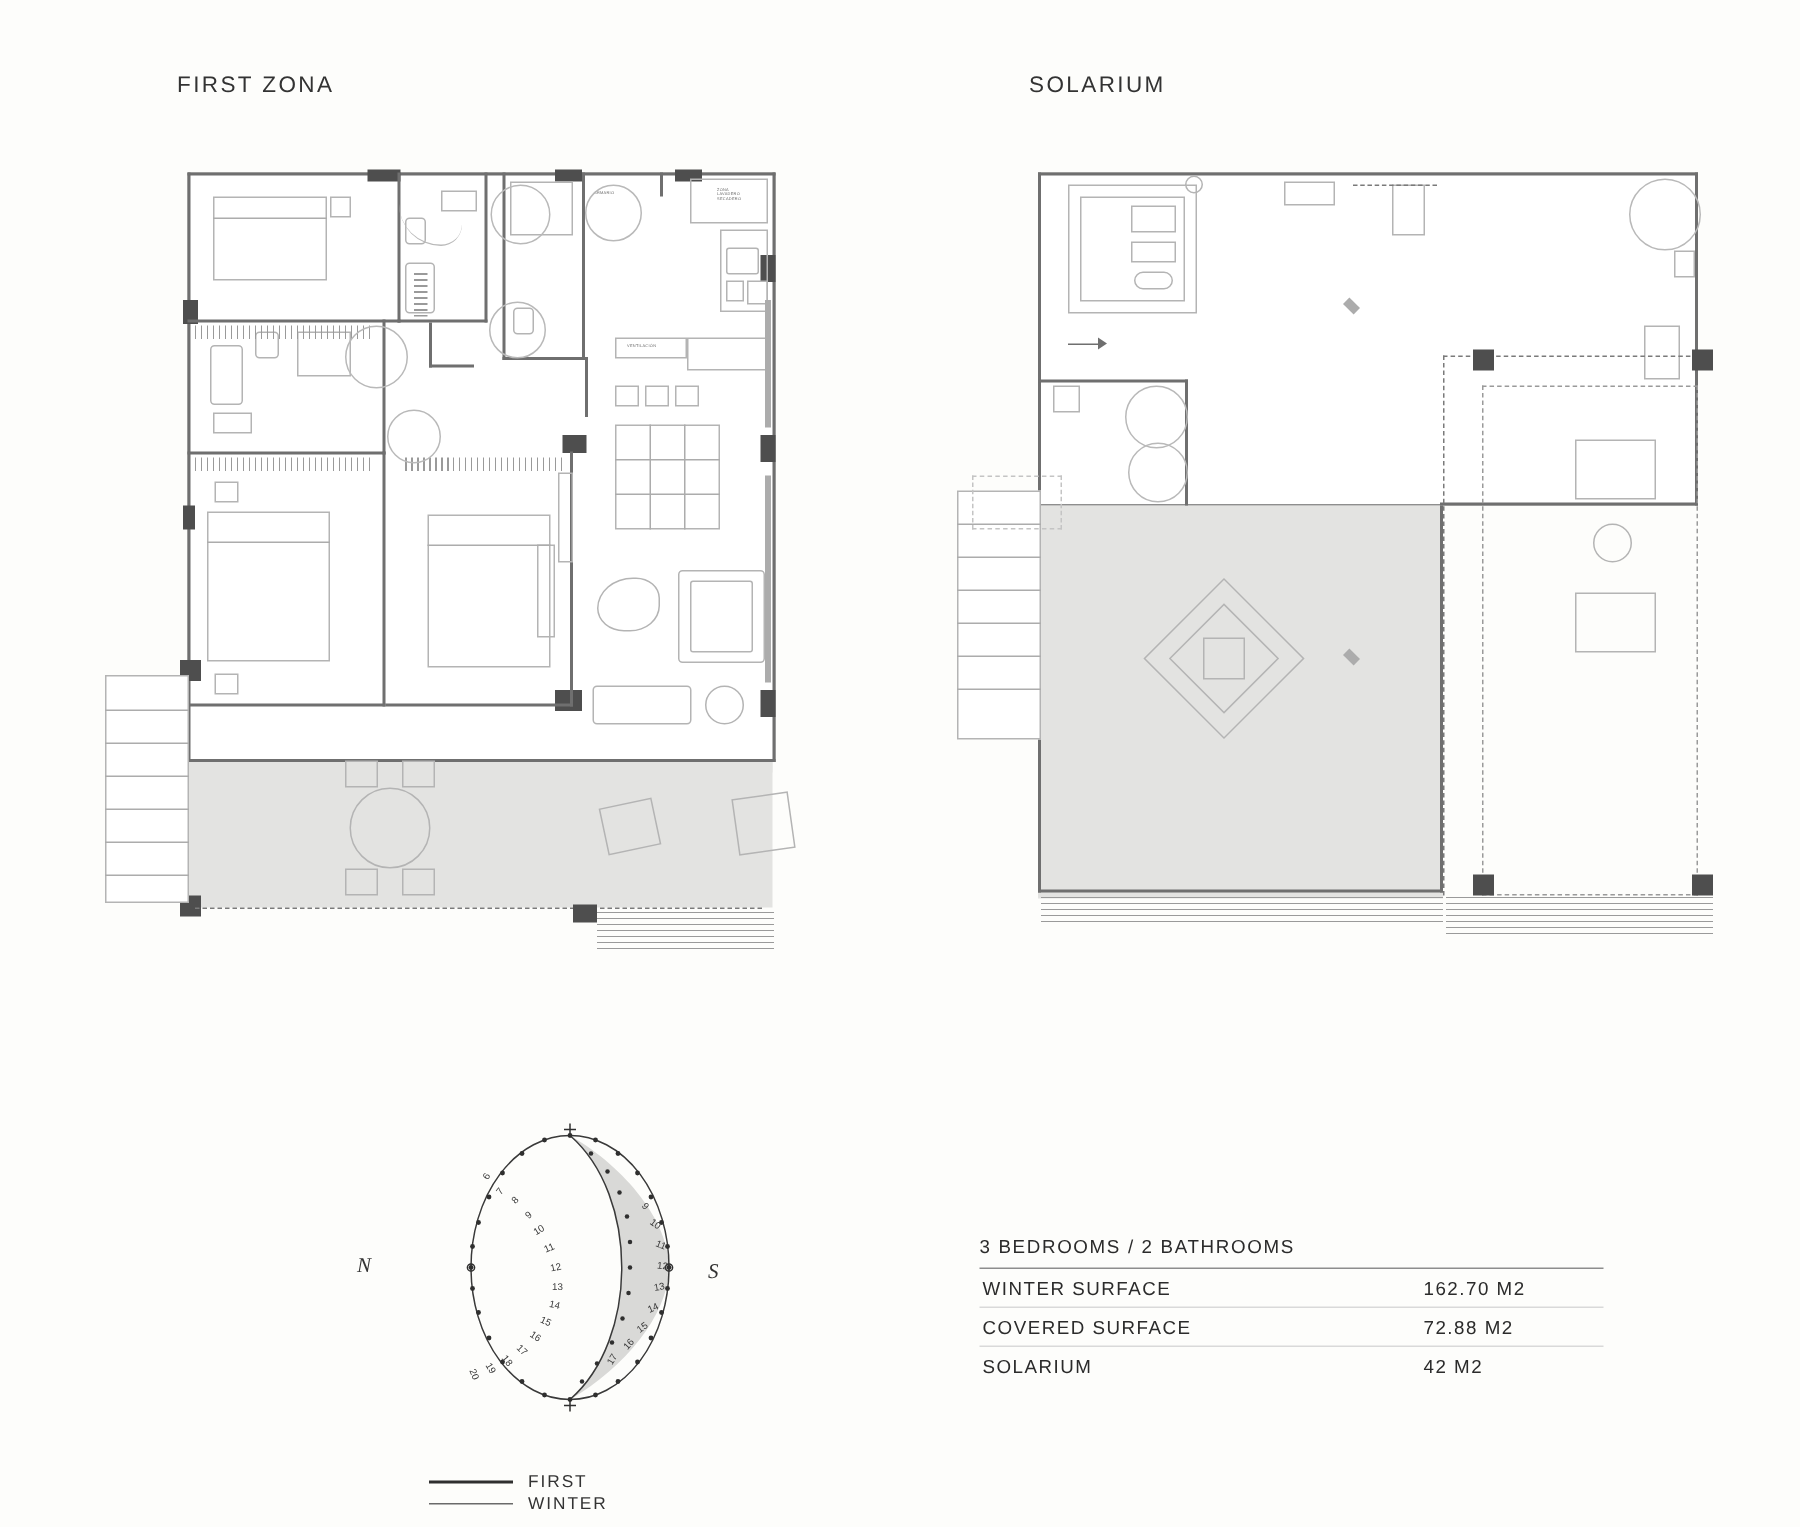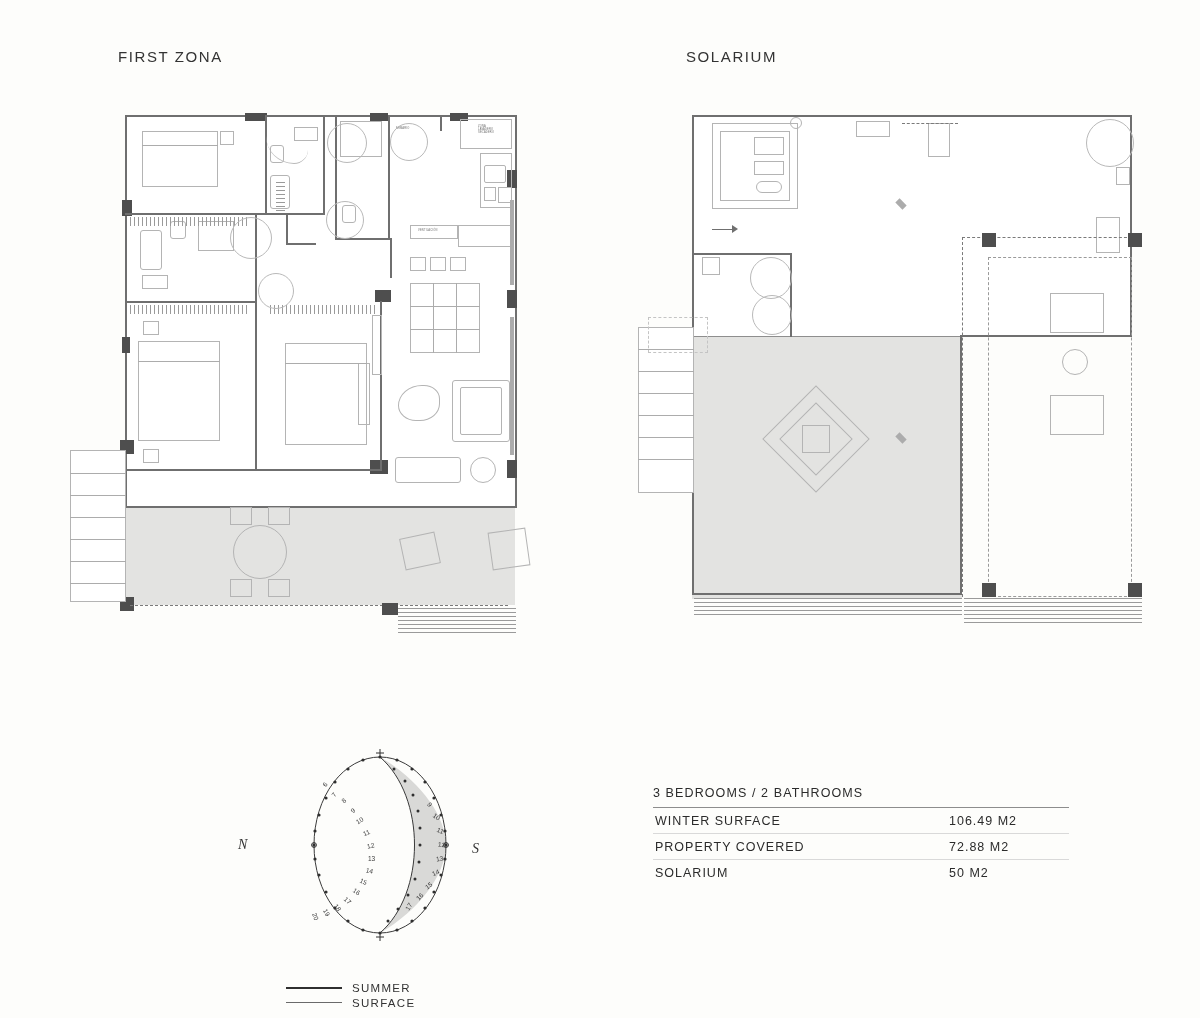--- a/index.html
+++ b/index.html
@@ -23,21 +23,21 @@
   
   #compass{position:absolute;left:250px;top:745px;width:260px;height:220px;}
   .cmp-lbl{position:absolute;font-family:"Liberation Serif",serif;font-style:italic;font-size:14px;color:#333;}
   .cmp-num{position:absolute;font-size:6.5px;color:#3a3a3a;}
   .legend{position:absolute;left:286px;top:980px;font-size:11.5px;letter-spacing:1.3px;color:#333;}
   .legend-row{display:flex;align-items:center;gap:10px;height:15px;}
   .legend-line{width:56px;height:0;border-top:2px solid #2f2f2f;}
   .legend-line.thinl{border-top:1px solid #6a6a6a;}
 
   
-  #specs{position:absolute;left:653px;top:786px;width:416px;}
+  #specs{position:absolute;left:653px;top:824px;width:416px;}
   #specs .head{font-size:12.5px;letter-spacing:1.1px;padding-bottom:7px;color:#2b2b2b;}
   #specs .rule{height:1px;background:#8d8d8d;}
   #specs .row{display:flex;justify-content:space-between;align-items:center;padding:5.5px 0 5.5px 2px;border-bottom:1px solid #d9d9d9;font-size:12.5px;letter-spacing:1px;}
   #specs .row:last-child{border-bottom:none;}
   #specs .val{width:120px;text-align:left;}
 </style>
 </head>
 <body>
 
 <div class="plan-title" id="t-first">FIRST ZONA</div>
@@ -327,37 +327,37 @@
   <div class="cmp-num" style="left:186px;top:110px;transform:rotate(-10deg);">13</div>
   <div class="cmp-num" style="left:182px;top:124px;transform:rotate(-24deg);">14</div>
   <div class="cmp-num" style="left:175px;top:137px;transform:rotate(-36deg);">15</div>
   <div class="cmp-num" style="left:166px;top:148px;transform:rotate(-48deg);">16</div>
   <div class="cmp-num" style="left:155px;top:158px;transform:rotate(-58deg);">17</div>
 </div>
 
 <div class="legend">
   <div class="legend-row">
     <span class="legend-line"></span>
-    <span>SUMMER</span>
+    <span>FIRST</span>
   </div>
   <div class="legend-row">
     <span class="legend-line thinl"></span>
-    <span>SURFACE</span>
+    <span>WINTER</span>
   </div>
 </div>
 
 <div id="specs">
   <div class="head">3 BEDROOMS / 2 BATHROOMS</div>
   <div class="rule"></div>
 
   <div class="row">
     <span>WINTER SURFACE</span>
-    <span class="val">106.49 M2</span>
+    <span class="val">162.70 M2</span>
   </div>
   <div class="row">
-    <span>PROPERTY COVERED</span>
+    <span>COVERED SURFACE</span>
     <span class="val">72.88 M2</span>
   </div>
   <div class="row">
     <span>SOLARIUM</span>
-    <span class="val">50 M2</span>
+    <span class="val">42 M2</span>
   </div>
 </div>
 
 </body></html>

